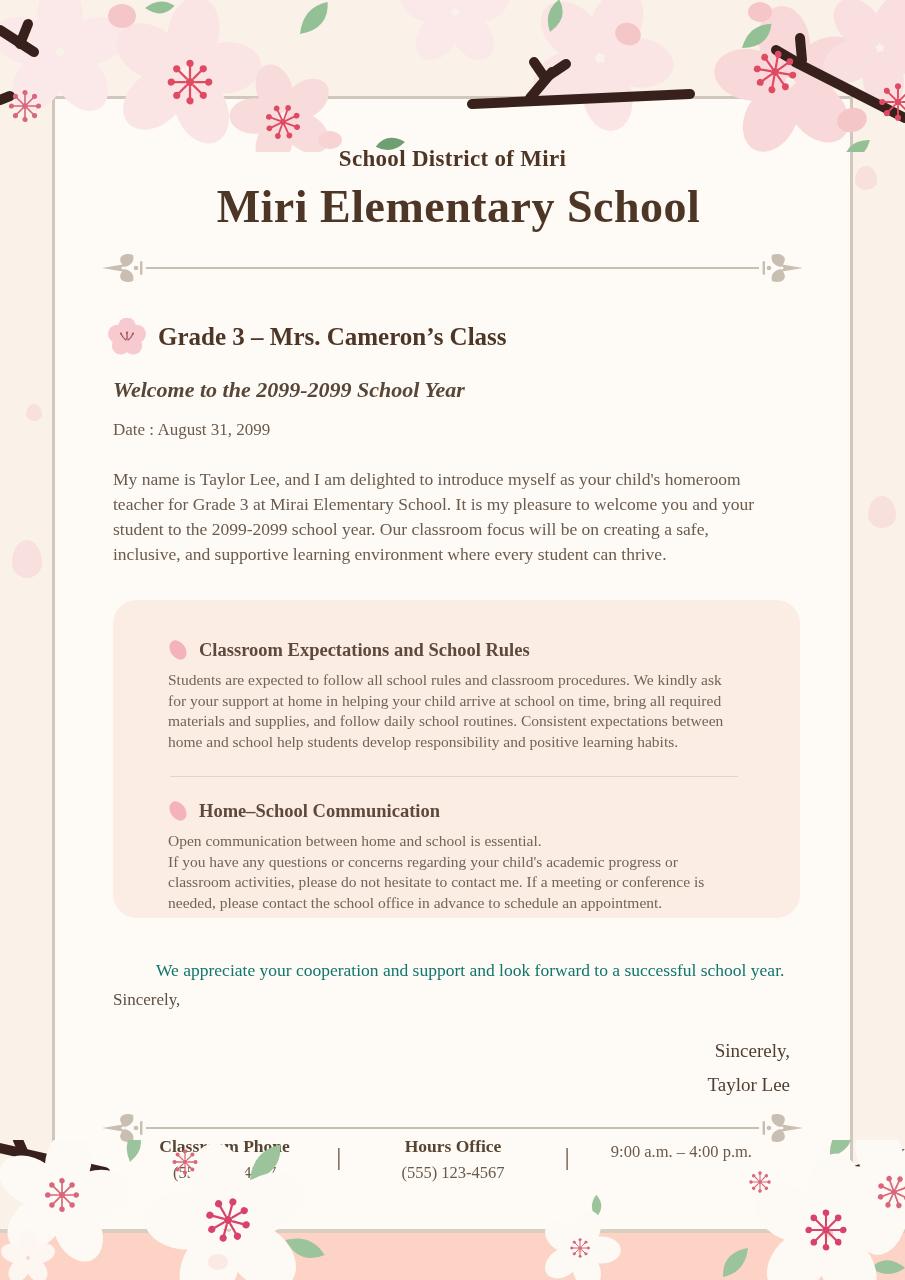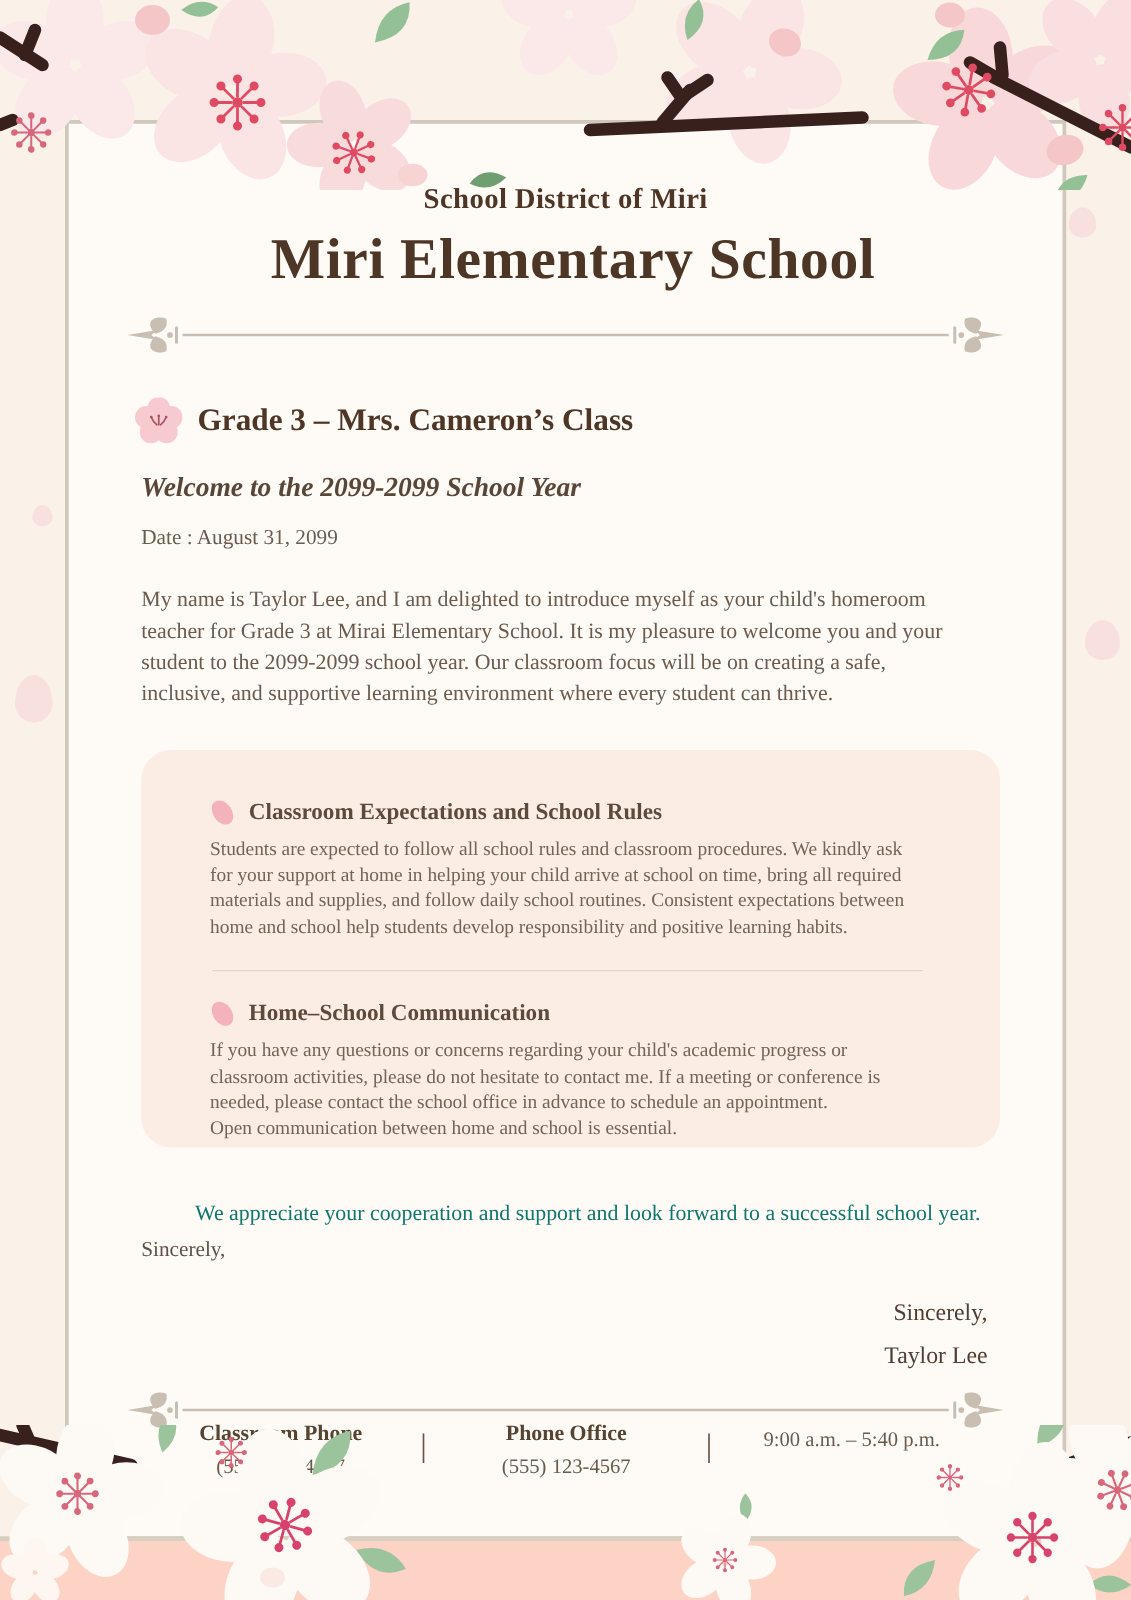--- a/index.html
+++ b/index.html
@@ -204,22 +204,22 @@
 
   <hr class="box-divider">
 
   <div class="section-title-row sec2-gap">
     <svg width="20" height="24" viewBox="0 0 20 24">
       <ellipse cx="10" cy="12" rx="7.5" ry="10.5" fill="#f4b2bd" transform="rotate(-35 10 12)"></ellipse>
     </svg>
     <span class="section-title">Home–School Communication</span>
   </div>
   <div class="section-body">
+    <p>Open communication between home and school is essential.</p>
     <p>If you have any questions or concerns regarding your child's academic progress or classroom activities, please do not hesitate to contact me. If a meeting or conference is needed, please contact the school office in advance to schedule an appointment.</p>
-    <p>Open communication between home and school is essential.</p>
   </div>
 </div>
 
 <div class="abs closing">We appreciate your cooperation and support and look forward to a successful school year.</div>
 <div class="abs sincerely-left">Sincerely,</div>
 <div class="abs signature">
   <div>Sincerely,</div>
   <div>Taylor Lee</div>
 </div>
 
@@ -231,26 +231,26 @@
   </g>
 </svg>
 
 <div class="abs footer-row">
   <div class="footer-col">
     <div class="footer-label">Classroom Phone</div>
     <div class="footer-value">(555) 123-4567</div>
   </div>
   <div class="footer-sep">|</div>
   <div class="footer-col">
-    <div class="footer-label">Phone Office</div>
+    <div class="footer-label">Hours Office</div>
     <div class="footer-value">(555) 123-4567</div>
   </div>
   <div class="footer-sep">|</div>
   <div class="footer-col">
-    <div class="footer-value">9:00 a.m. – 5:40 p.m.</div>
+    <div class="footer-value">9:00 a.m. – 4:00 p.m.</div>
   </div>
 </div>
 
 <svg class="floral bottom" width="905" height="140" viewBox="0 0 905 140">
 
   <g stroke="#38211c" stroke-width="10" stroke-linecap="round" fill="none">
     <path d="M0 8 L105 32"></path>
       <path d="M60 22 L76 6"></path>
       <path d="M24 14 L18 0"></path>
   </g>

